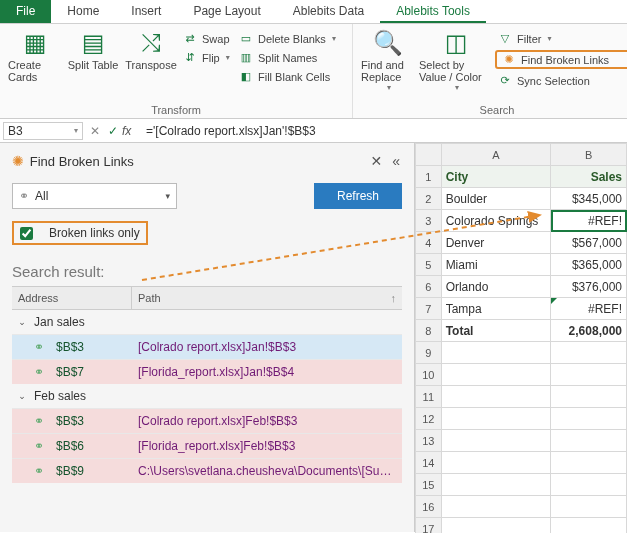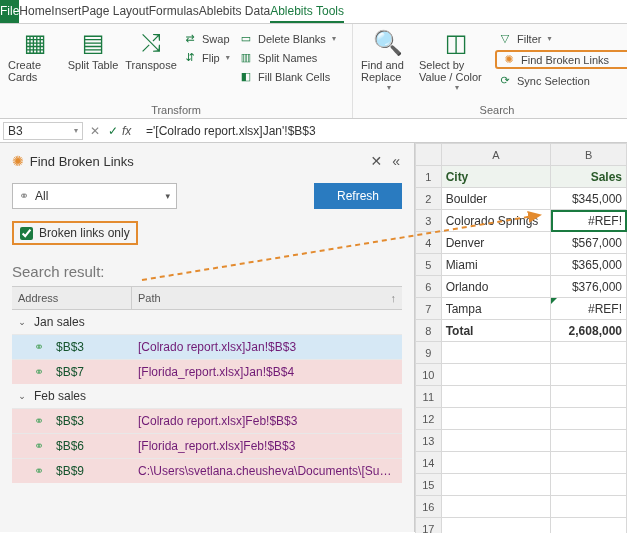--- a/index.html
+++ b/index.html
@@ -1,19 +1,19 @@
 <!DOCTYPE html>
 <html><head>
 <meta charset="utf-8">
 <style>
 * { box-sizing: border-box; margin:0; padding:0; font-family: "Segoe UI", Arial, sans-serif; }
 body { background:#fff; width:627px; height:533px; overflow:hidden; position:relative; font-size:12px; color:#333;}
 
 .rtabs { display:flex; height:24px; border-bottom:1px solid #d0d0d0; }
-.rtab { padding:4px 0; font-size:12px; color:#444; cursor:pointer;}
+.rtab { padding:4px 16px; font-size:12px; color:#444; cursor:pointer;}
 .rtab.file { background:#1a7a40; color:#fff;}
 .rtab.active { border-bottom:2px solid #1a7a40; color:#1a7a40;}
 
 .ribbon { display:flex; height:95px; border-bottom:1px solid #ccc; background:#fafafa;}
 .rgroup { display:flex; flex-direction:column; border-right:1px solid #e0e0e0; padding:3px 6px 0 6px;}
 .rgroup-body { flex:1; display:flex;}
 .rgroup-label { text-align:center; font-size:11px; color:#666; padding:2px 0;}
 .big-btn { display:flex; flex-direction:column; align-items:center; width:58px; padding:2px; color:#444; font-size:11px; cursor:pointer;}
 .big-btn .bigicon { font-size:24px; color:#1a7a40; margin-bottom:2px;}
 .stack { display:flex; flex-direction:column; justify-content:flex-start; gap:4px; padding-top:4px;}
@@ -35,21 +35,21 @@
 .pane { width:415px; background:#f5f5f5; border-right:1px solid #ccc; padding:10px 12px 6px 12px; position:relative;}
 .pane-header { display:flex; align-items:center; gap:6px; margin-bottom:14px;}
 .pane-title { font-size:13px; color:#333; flex:1;}
 .ph-icon { color:#e38b2f; font-size:14px;}
 .ph-close, .ph-chev { font-size:14px; color:#555; cursor:pointer; padding:0 2px;}
 .ctrl-row { display:flex; align-items:center; gap:14px; margin-bottom:12px;}
 .filter-box { background:#fff; border:1px solid #bbb; width:165px; height:26px; display:flex; align-items:center; padding:0 6px; font-size:12px;}
 .filter-box .lnk{color:#888;margin-right:6px;}
 .filter-box .dd2{margin-left:auto;color:#555;font-size:9px;}
 .refresh { background:#2a7bc0; color:#fff; width:88px; height:26px; display:flex; align-items:center; justify-content:center; font-size:12px; cursor:pointer; margin-left:auto;}
-.only-broken { display:inline-flex; align-items:center; gap:6px; padding:3px 6px; border:2px solid #e38b2f;}
+.only-broken { display:inline-flex; align-items:center; gap:16px; padding:3px 6px; border:2px solid #e38b2f;}
 .only-broken input { accent-color:#1a7a40;}
 .sr-label { font-size:15px; color:#777; margin:18px 0 6px 0;}
 .grid-head { display:flex; background:#ececec; border-top:1px solid #ccc; border-bottom:1px solid #ccc; font-size:11px; color:#555;}
 .grid-head > div { padding:5px 6px;}
 .gh-addr { width:120px; border-right:1px solid #ccc;}
 .gh-path { flex:1; display:flex;}
 .gh-sort { margin-left:auto; color:#888;}
 .group-row { display:flex; align-items:center; gap:6px; padding:5px 4px; font-size:12px; color:#333; background:#f5f5f5;}
 .group-row .gchev{font-size:9px;color:#555;width:12px;text-align:center;}
 .item-row { display:flex; align-items:center; padding:5px 4px 5px 22px; font-size:12px; border-top:1px solid #e8e8e8;}
@@ -77,21 +77,20 @@
 .arrow-svg { position:absolute; left:0; top:0; pointer-events:none;}
 </style>
 </head>
 <body>
 
 <div class="rtabs">
   <div class="rtab file">File</div>
   <div class="rtab">Home</div>
   <div class="rtab">Insert</div>
   <div class="rtab">Page Layout</div>
-  <div class="rtab">Formulas</div>
   <div class="rtab">Ablebits Data</div>
   <div class="rtab active">Ablebits Tools</div>
 </div>
 
 <div class="ribbon">
   <div class="rgroup" style="flex:0 0 330px;">
     <div class="rgroup-body">
       <div class="big-btn">
         <span class="bigicon">▦</span>
         <span>Create Cards</span>

